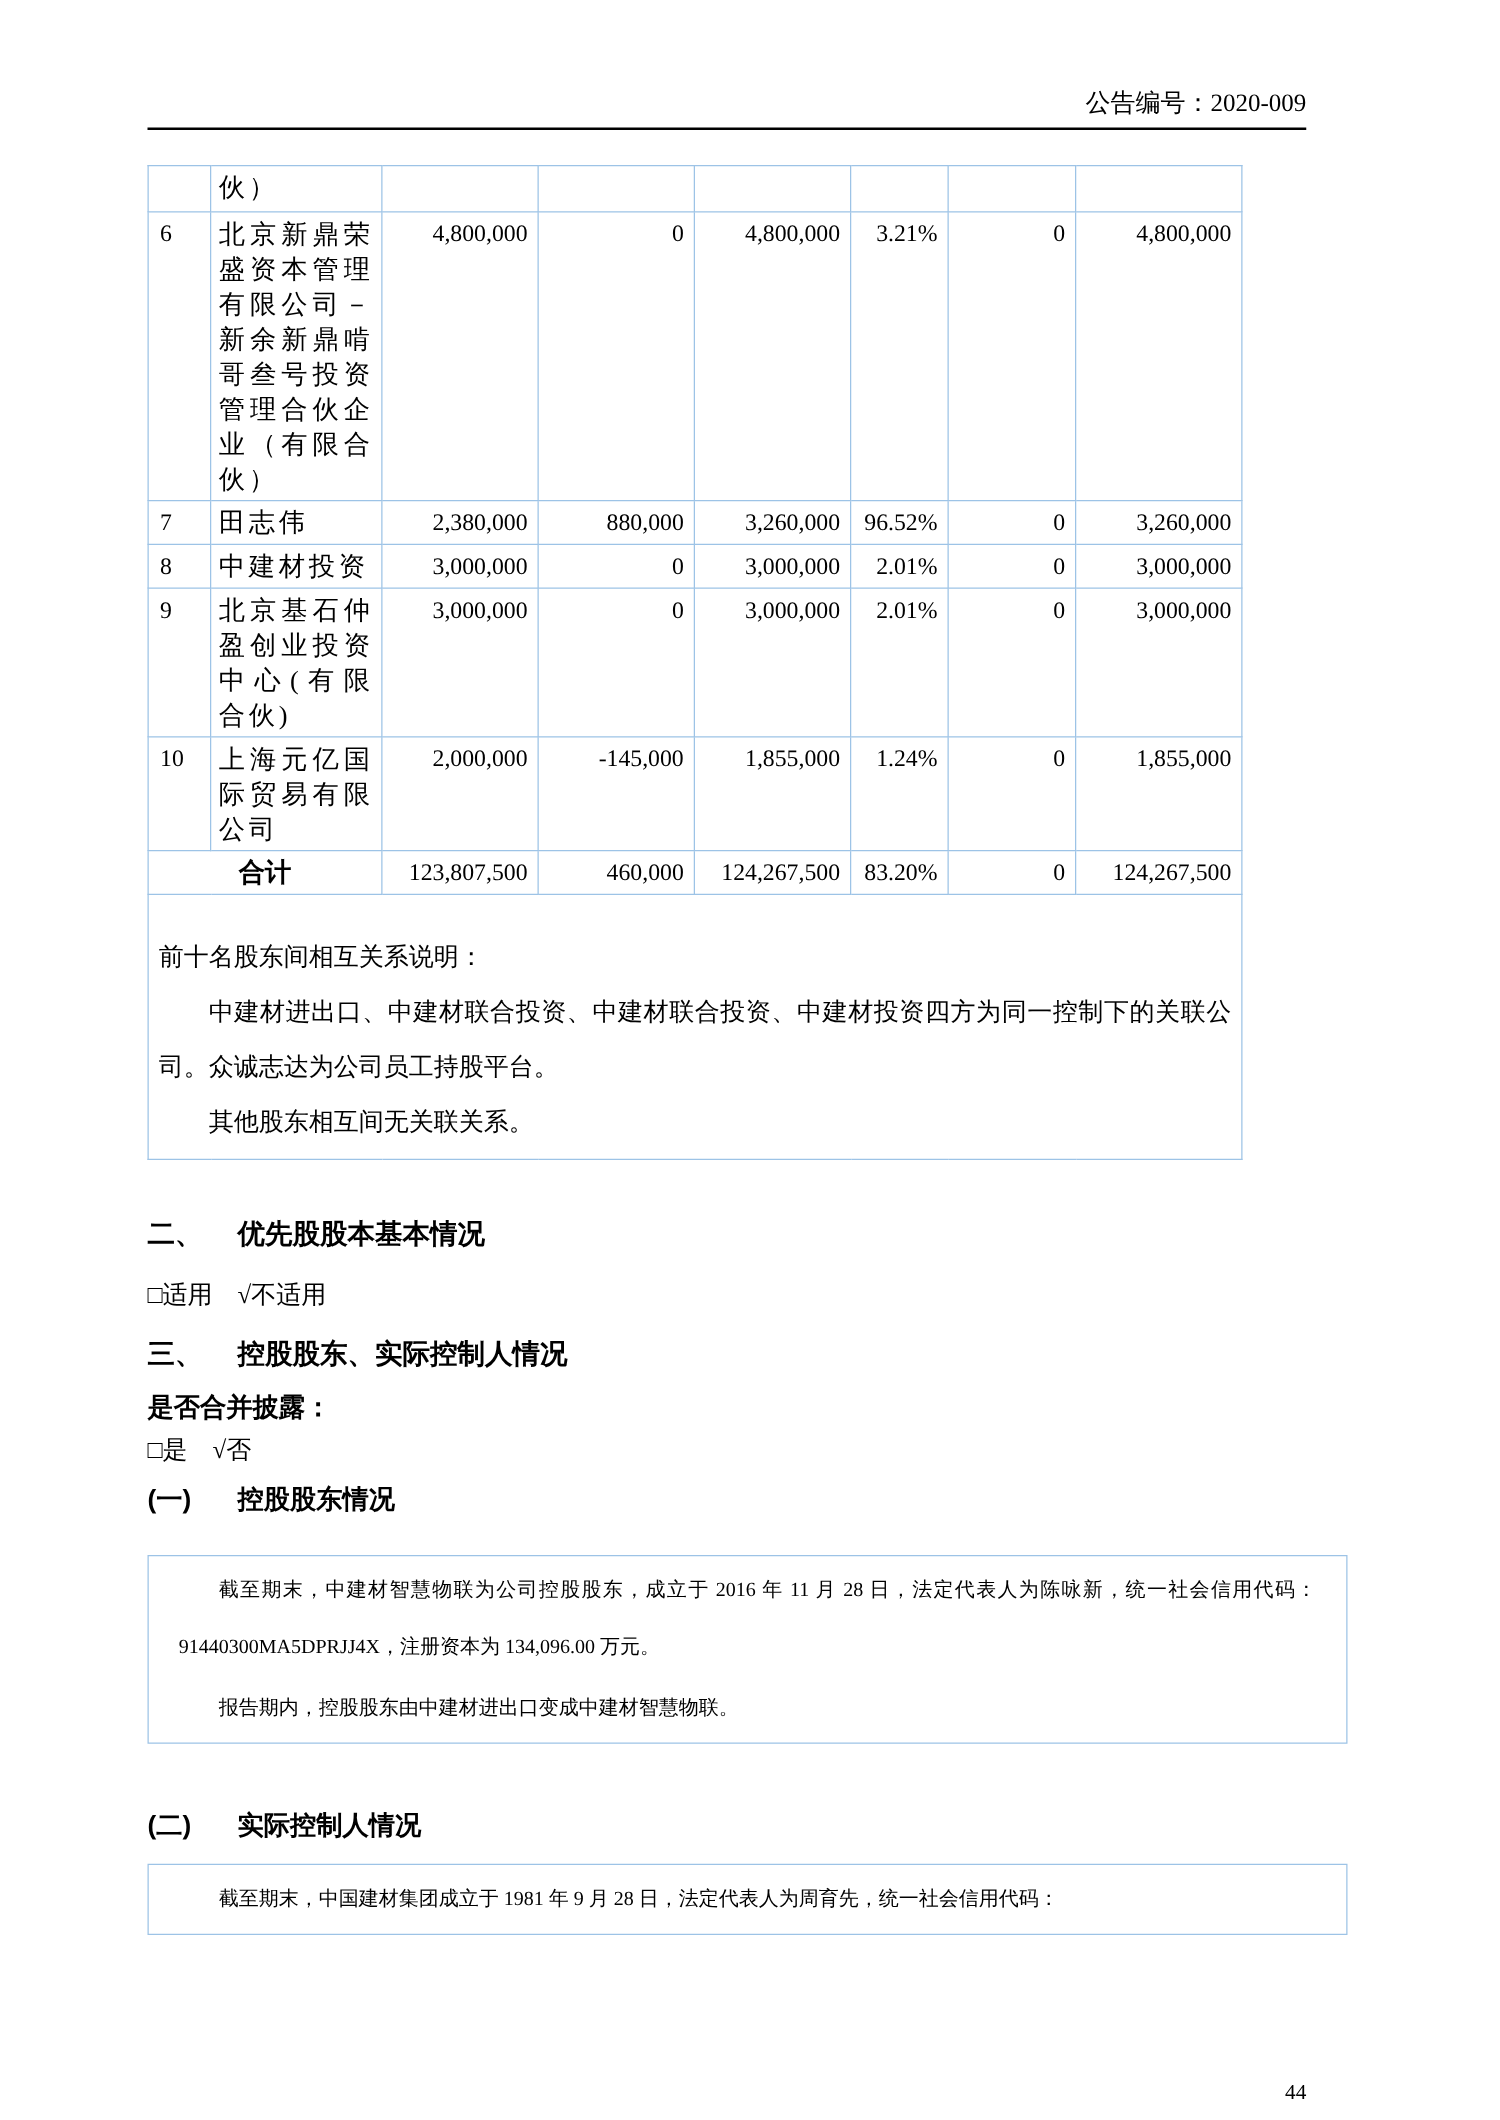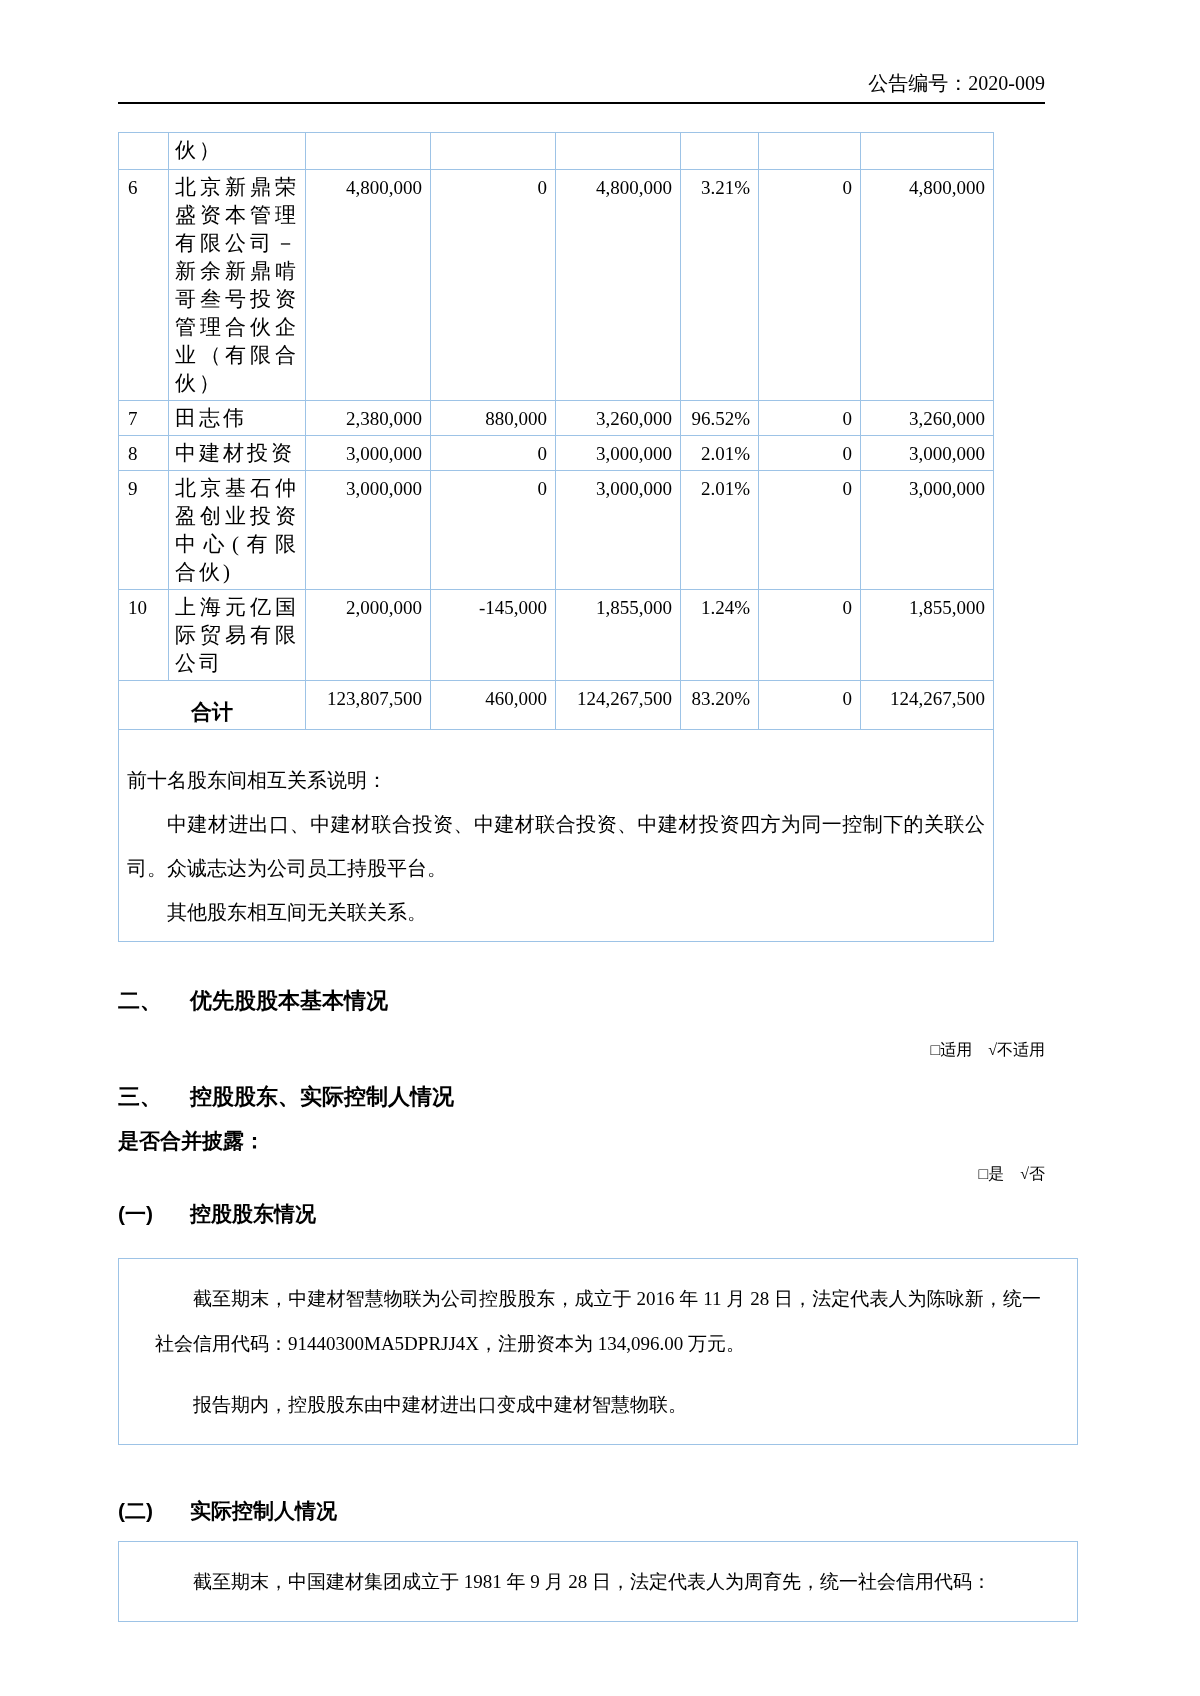--- a/index.html
+++ b/index.html
@@ -56,21 +56,21 @@
   td.num {
     padding: 2px 8px 0 4px;
     line-height: 31px;
     text-align: right;
   }
   td.total-label {
     text-align: center;
     font-weight: bold;
     font-size: 21px;
     line-height: 31px;
-    padding-top: 16px;
+    padding-top: 2px;
   }
   tr.r-total td.num { font-size: 19px; }
   td.notes-cell {
     padding: 28px 8px 4px 8px;
     font-size: 20px;
   }
   .notes-title {
     line-height: 44px;
     text-align: left;
   }
@@ -90,23 +90,22 @@
   .h-main .h-no { width: 72px; flex: 0 0 72px; }
   .h-sub {
     display: flex;
     font-family: "Liberation Sans", sans-serif;
     font-weight: bold;
     font-size: 21px;
     line-height: 28px;
   }
   .h-sub .h-no { width: 72px; flex: 0 0 72px; }
   .check-line {
-    font-size: 16px;
+    font-size: 20px;
     line-height: 28px;
-    text-align: right;
   }
   .bold-line {
     font-family: "Liberation Sans", sans-serif;
     font-weight: bold;
     font-size: 21px;
     line-height: 26px;
   }
   .mt-h2     { margin-top: 44px; }
   .mt-check  { margin-top: 20px; }
   .mt-h3     { margin-top: 18px; }
@@ -116,22 +115,22 @@
   .mt-box1   { margin-top: 30px; }
   .mt-sub2   { margin-top: 52px; }
   .mt-box2   { margin-top: 16px; }
   .info-box {
     border: 1px solid #9DC3E6;
     padding: 1px 20px;
     width: 960px;
     box-sizing: border-box;
   }
   .info-box p {
-    margin: 16px;
-    font-size: 19px;
+    margin: 4px;
+    font-size: 16px;
     line-height: 45px;
     text-indent: 2em;
     text-align: justify;
   }
   .page-num {
     margin-top: 115px;
     text-align: right;
     font-size: 17px;
     line-height: 22px;
   }

